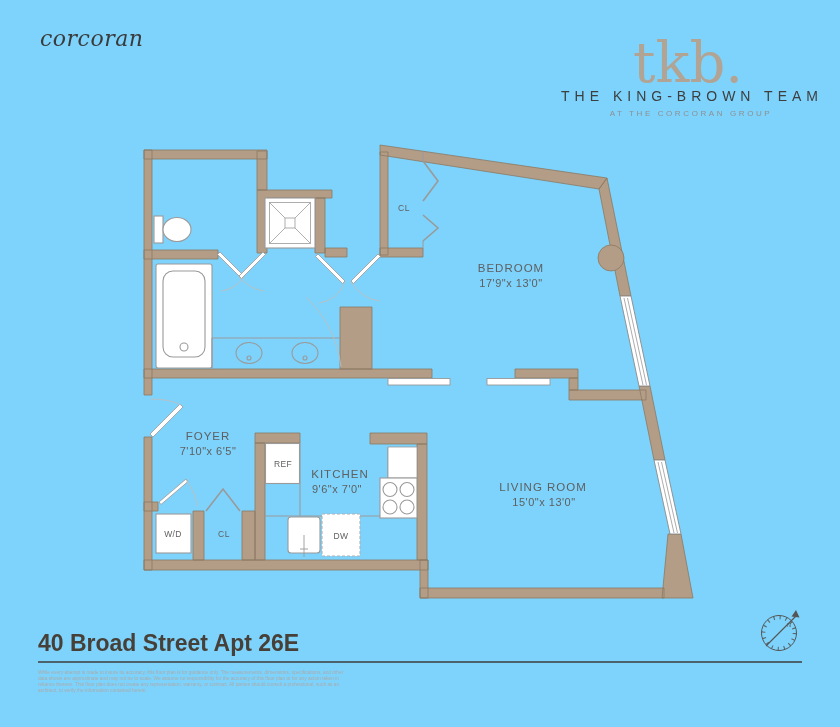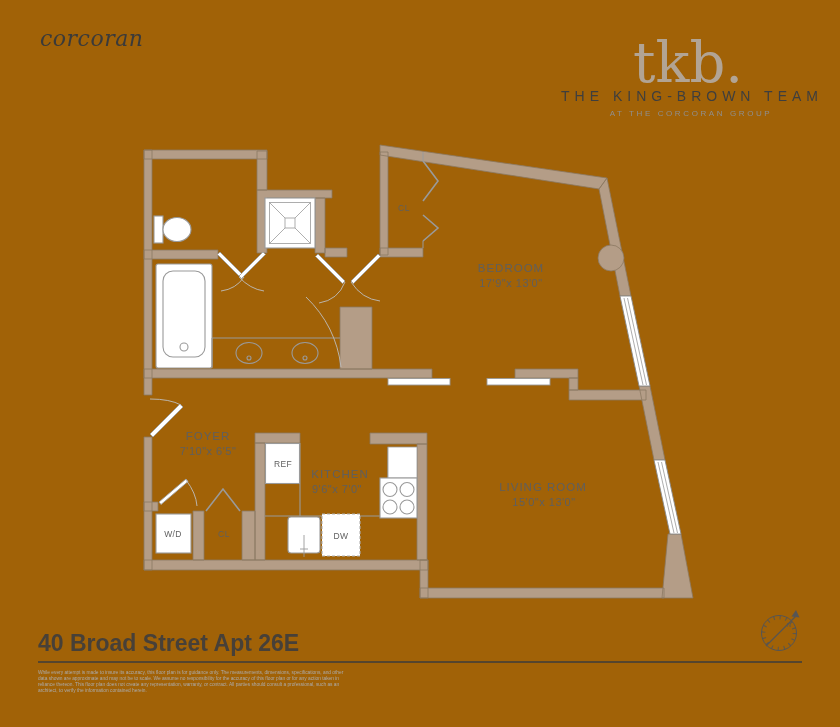--- a/index.html
+++ b/index.html
@@ -1,16 +1,16 @@
 <!DOCTYPE html>
 <html><head>
 <meta charset="utf-8">
 <style>
   html,body{margin:0;padding:0;background:#ffffff;}
-  .page{position:relative;width:840px;height:727px;background:#a16207;overflow:hidden;
+  .page{position:relative;width:840px;height:727px;background:#7dd3fc;overflow:hidden;
         font-family:"Liberation Sans", sans-serif;}
   svg{display:block;}
   text{font-family:"Liberation Sans", sans-serif;}
   .serif-logo{font-family:"DejaVu Serif", serif;}
 </style>
 </head>
 <body>
 
 <div class="page">
 <svg width="840" height="727" viewBox="0 0 840 727">

